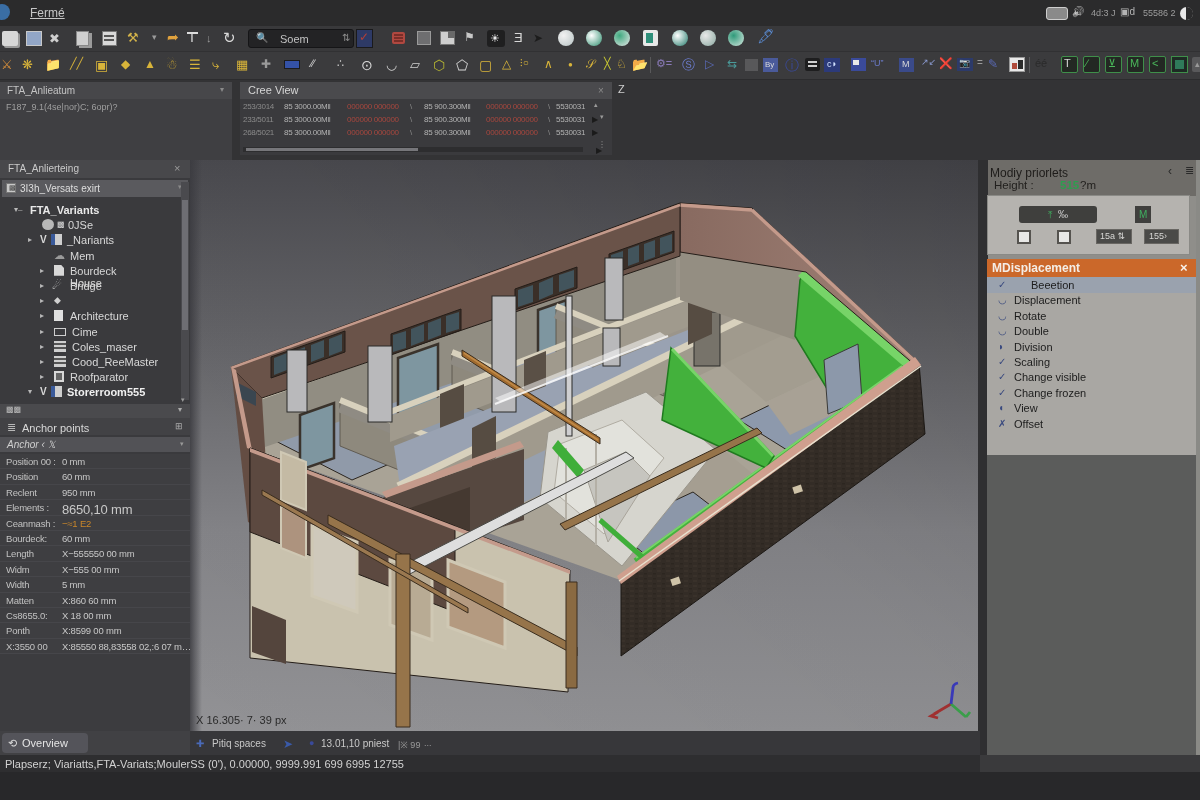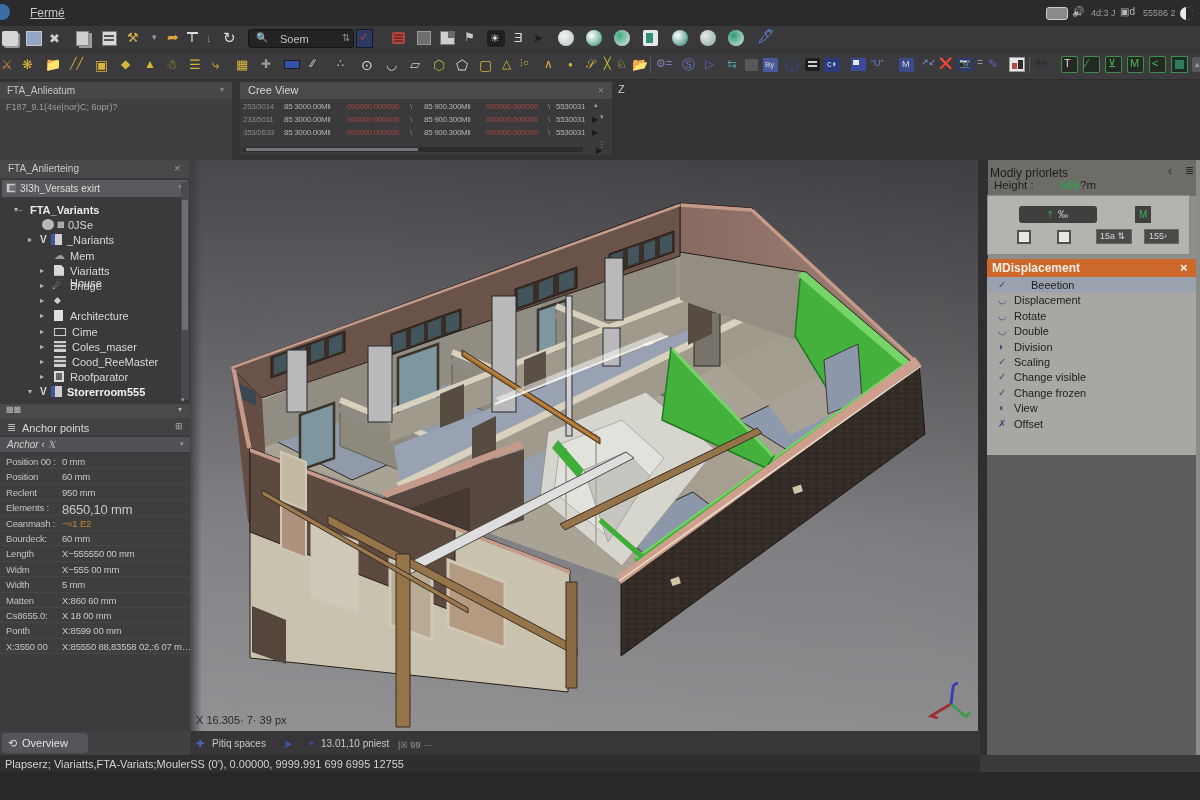--- a/index.html
+++ b/index.html
@@ -154,21 +154,21 @@
 <div class="tx" style="left:556px;top:102px;font-size:8px;color:#b2b2b2;letter-spacing:-0.3px;">5530031</div>
 <div class="tx" style="left:243px;top:115px;font-size:8px;color:#8a8a8a;letter-spacing:-0.3px;">233/5011</div>
 <div class="tx" style="left:284px;top:115px;font-size:8px;color:#b2b2b2;letter-spacing:-0.3px;">85 3000.00M‖</div>
 <div class="tx" style="left:347px;top:115px;font-size:8px;color:#a8473e;letter-spacing:-0.3px;">000000 000000</div>
 <div class="tx" style="left:410px;top:115px;font-size:8px;color:#8a8a8a;">\</div>
 <div class="tx" style="left:424px;top:115px;font-size:8px;color:#b2b2b2;letter-spacing:-0.3px;">85 900.300M‖</div>
 <div class="tx" style="left:486px;top:115px;font-size:8px;color:#a8473e;letter-spacing:-0.3px;">000000 000000</div>
 <div class="tx" style="left:548px;top:115px;font-size:8px;color:#8a8a8a;">\</div>
 <div class="tx" style="left:556px;top:115px;font-size:8px;color:#b2b2b2;letter-spacing:-0.3px;">5530031</div>
 <div class="tx" style="left:592px;top:115px;font-size:8px;color:#1a1a1a;">▶</div>
-<div class="tx" style="left:243px;top:128px;font-size:8px;color:#8a8a8a;letter-spacing:-0.3px;">353/2633</div>
+<div class="tx" style="left:243px;top:128px;font-size:8px;color:#8a8a8a;letter-spacing:-0.3px;">268/5021</div>
 <div class="tx" style="left:284px;top:128px;font-size:8px;color:#b2b2b2;letter-spacing:-0.3px;">85 3000.00M‖</div>
 <div class="tx" style="left:347px;top:128px;font-size:8px;color:#a8473e;letter-spacing:-0.3px;">000000 000000</div>
 <div class="tx" style="left:410px;top:128px;font-size:8px;color:#8a8a8a;">\</div>
 <div class="tx" style="left:424px;top:128px;font-size:8px;color:#b2b2b2;letter-spacing:-0.3px;">85 900.300M‖</div>
 <div class="tx" style="left:486px;top:128px;font-size:8px;color:#a8473e;letter-spacing:-0.3px;">000000 000000</div>
 <div class="tx" style="left:548px;top:128px;font-size:8px;color:#8a8a8a;">\</div>
 <div class="tx" style="left:556px;top:128px;font-size:8px;color:#b2b2b2;letter-spacing:-0.3px;">5530031</div>
 <div class="tx" style="left:592px;top:128px;font-size:8px;color:#1a1a1a;">▶</div>
 <div class="tx" style="left:594px;top:101px;font-size:7px;color:#9a9a9a;">▴</div>
 <div class="tx" style="left:600px;top:113px;font-size:7px;color:#9a9a9a;">▾</div>
@@ -193,21 +193,21 @@
 <div class="tx" style="left:68px;top:219.2px;font-size:11px;color:#d8d8d8;font-weight:normal;">0JSe</div>
 <div class="tx" style="left:28px;top:235.39999999999998px;font-size:8px;color:#b8b8b8;">▸</div>
 <div class="tx" style="left:40px;top:234.39999999999998px;font-size:10px;color:#d8d8d8;font-weight:bold;">V</div>
 <div class="a" style="left:51px;top:234.39999999999998px;width:11px;height:11px;background:#cfcfcf;"></div>
 <div class="a" style="left:51px;top:234.39999999999998px;width:4px;height:11px;background:#3a5a9a;"></div>
 <div class="tx" style="left:67px;top:234.39999999999998px;font-size:11px;color:#d8d8d8;font-weight:normal;">_Nariants</div>
 <div class="tx" style="left:54px;top:248.59999999999997px;font-size:11px;color:#9a9a9a;">☁</div>
 <div class="tx" style="left:70px;top:249.59999999999997px;font-size:11px;color:#d8d8d8;font-weight:normal;">Mem</div>
 <div class="tx" style="left:40px;top:265.79999999999995px;font-size:8px;color:#b8b8b8;">▸</div>
 <div class="a" style="left:54px;top:264.79999999999995px;width:10px;height:11px;background:#d8d8d8;clip-path:polygon(0 0,70% 0,100% 30%,100% 100%,0 100%);"></div>
-<div class="tx" style="left:70px;top:264.79999999999995px;font-size:11px;color:#d8d8d8;font-weight:normal;">Viariatts</div>
+<div class="tx" style="left:70px;top:264.79999999999995px;font-size:11px;color:#d8d8d8;font-weight:normal;">Bourdeck</div>
 <div class="tx" style="left:40px;top:280.99999999999994px;font-size:8px;color:#b8b8b8;">▸</div>
 <div class="tx" style="left:52px;top:278.99999999999994px;font-size:11px;color:#cfcfcf;">☄</div>
 <div class="tx" style="left:70px;top:280px;font-size:11px;color:#d8d8d8;font-weight:normal;">Bridge</div>
 <div class="tx" style="left:40px;top:296.19999999999993px;font-size:8px;color:#b8b8b8;">▸</div>
 <div class="tx" style="left:54px;top:295.19999999999993px;font-size:9px;color:#d0d0d0;">◆</div>
 <div class="tx" style="left:70px;top:277px;font-size:11px;color:#d8d8d8;font-weight:normal;">House</div>
 <div class="tx" style="left:40px;top:311.3999999999999px;font-size:8px;color:#b8b8b8;">▸</div>
 <div class="a" style="left:54px;top:310.3999999999999px;width:9px;height:11px;background:#e0e0e0;"></div>
 <div class="tx" style="left:70px;top:310.3999999999999px;font-size:11px;color:#d8d8d8;font-weight:normal;">Architecture</div>
 <div class="tx" style="left:40px;top:326.5999999999999px;font-size:8px;color:#b8b8b8;">▸</div>

